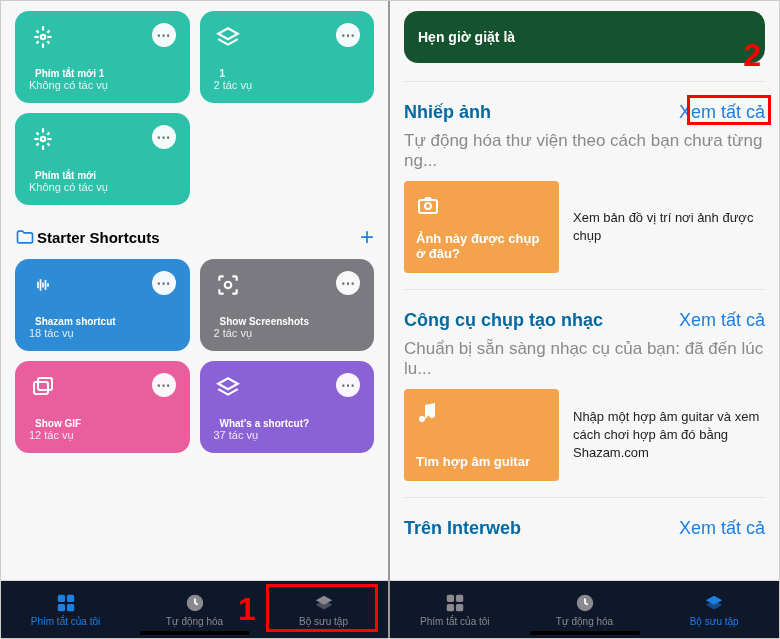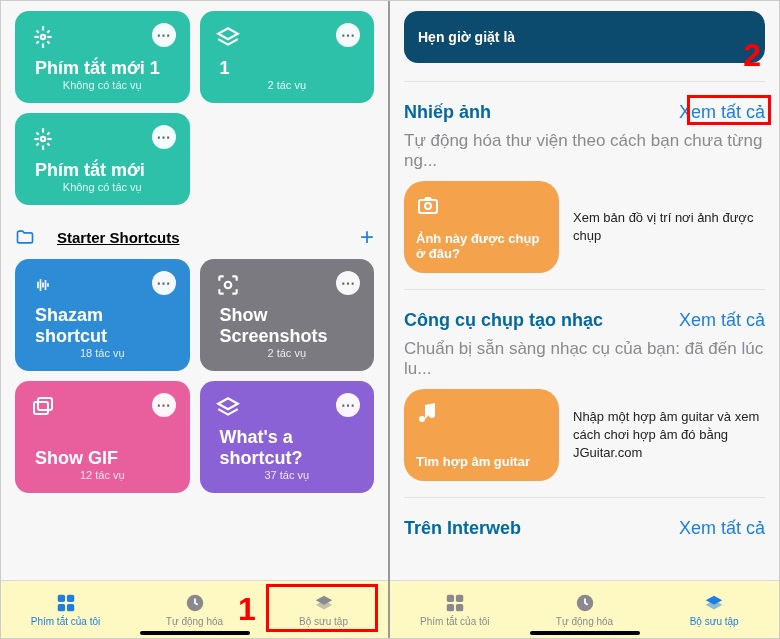--- a/index.html
+++ b/index.html
@@ -5,44 +5,44 @@
 * { margin: 0; padding: 0; box-sizing: border-box; font-family: -apple-system, BlinkMacSystemFont, sans-serif; }
 body { display: flex; width: 780px; height: 639px; background: #fff; border: 1px solid #ccc; }
 .screen { width: 50%; height: 100%; position: relative; background: #f7f7f8; display: flex; flex-direction: column; overflow: hidden; }
 .screen-left { border-right: 2px solid #999; }
 .content { flex: 1; overflow-y: auto; padding: 10px 14px 0; }
 .row2 { display: flex; gap: 10px; margin-bottom: 10px; }
 .tile { flex: 1; border-radius: 14px; padding: 12px 14px; color: #fff; position: relative; min-height: 92px; display: flex; flex-direction: column; justify-content: space-between; }
 .tile-top { display: flex; justify-content: space-between; align-items: flex-start; }
 .tile-icon { width: 28px; height: 28px; display: flex; align-items: center; justify-content: center; }
 .more-dot { width: 24px; height: 24px; background: rgba(255,255,255,0.95); border-radius: 50%; display: flex; align-items: center; justify-content: center; color: #666; font-weight: bold; font-size: 14px; }
-.tile-name { font-weight: 600; font-size: 18px; margin-top: 6px; padding-left: 6px; }
-.tile-sub { font-size: 11px; opacity: 0.85; text-align: center; }
+.tile-name { font-weight: 600; font-size: 10px; margin-top: 6px; padding-left: 6px; }
+.tile-sub { font-size: 11px; opacity: 0.85; }
 .teal { background: #2ec1a9; }
 .blue { background: #2e8cd6; }
 .gray { background: #7a7a80; }
 .pink { background: #e95f9d; }
 .purple { background: #8a62d6; }
 .orange { background: #f5a24d; }
 .section { margin-top: 6px; }
 .sec-head { display: flex; align-items: center; justify-content: space-between; padding: 8px 0; }
-.sec-left { display: flex; align-items: center; gap: 22px; text-decoration: underline; }
+.sec-left { display: flex; align-items: center; gap: 2px; }
 .folder-icon { color: #1e7fe0; }
 .sec-title { font-weight: 600; font-size: 15px; }
 .sec-title-big { font-weight: 700; font-size: 18px; color: #0369a1; }
 .plus { color: #1e7fe0; font-size: 24px; font-weight: 300; }
 .see-all { color: #1e7fe0; font-size: 18px; }
 .sec-sub { color: #8a8a8e; font-size: 17px; margin-bottom: 10px; }
 .wide-tile { display: flex; gap: 14px; align-items: center; margin-bottom: 16px; }
-.mini-tile { width: 155px; height: 92px; border-radius: 20px; padding: 12px; color: #fff; display: flex; flex-direction: column; justify-content: space-between; }
+.mini-tile { width: 155px; height: 92px; border-radius: 4px; padding: 12px; color: #fff; display: flex; flex-direction: column; justify-content: space-between; }
 .mini-icon { width: 24px; height: 24px; }
 .mini-name { font-weight: 600; font-size: 13px; }
 .wide-desc { flex: 1; font-size: 13px; color: #222; line-height: 1.4; }
-.top-box { background: #0c4a6e; color: #fff; border-radius: 14px; padding: 18px 14px; margin-bottom: 18px; font-weight: 600; font-size: 14px; }
-.tabbar { height: 58px; border-top: 1px solid #d9d9dd; display: flex; background: #fef9c3; }
+.top-box { background: #14532d; color: #fff; border-radius: 14px; padding: 18px 14px; margin-bottom: 18px; font-weight: 600; font-size: 14px; }
+.tabbar { height: 58px; border-top: 1px solid #d9d9dd; display: flex; background: #0f172a; }
 .tab { flex: 1; display: flex; flex-direction: column; align-items: center; justify-content: center; gap: 2px; font-size: 10px; color: #8a8a8e; }
 .tab.active { color: #1e7fe0; }
 .tab-icon { width: 22px; height: 22px; }
 .home-ind { position: absolute; bottom: 3px; left: 50%; transform: translateX(-50%); width: 110px; height: 4px; background: #000; border-radius: 3px; }
 .anno-num { position: absolute; color: #ff0000; font-weight: 900; font-size: 32px; font-family: Arial; }
 .anno-box { position: absolute; border: 3px solid #ff0000; }
 .divider { height: 1px; background: #e3e3e6; margin: 4px 0 12px; }
 svg { display: block; }
 </style>
 </head>
@@ -274,21 +274,21 @@
     <div class="sec-sub">Chuẩn bị sẵn sàng nhạc cụ của bạn: đã đến lúc lu...</div>
     <div class="wide-tile">
       <div class="mini-tile orange">
         <span class="mini-icon">
           <svg viewBox="0 0 24 24" width="24" height="24" fill="#fff">
               <path d="M9 18a3 3 0 1 1-6 0 3 3 0 0 1 6 0V4l10-2v12a3 3 0 1 1-6 0"></path>
             </svg>
         </span>
         <span class="mini-name">Tìm hợp âm guitar</span>
       </div>
-      <div class="wide-desc">Nhập một hợp âm guitar và xem cách chơi hợp âm đó bằng JGuitar.com</div>
+      <div class="wide-desc">Nhập một hợp âm guitar và xem cách chơi hợp âm đó bằng Shazam.com</div>
     </div>
 
     <div class="divider"></div>
 
     <div class="sec-head">
       <span class="sec-title-big">Trên Interweb</span>
       <span class="see-all">Xem tất cả</span>
     </div>
   </div>
 

